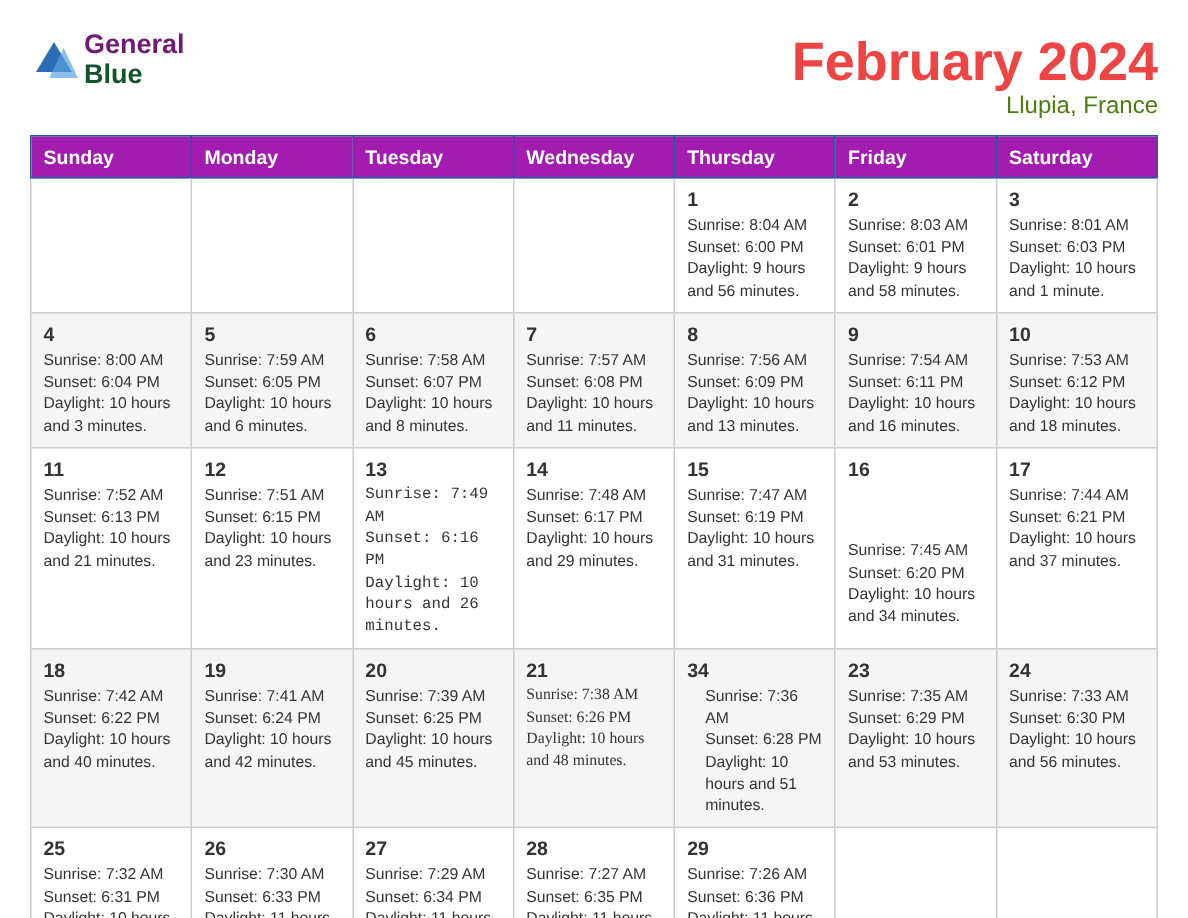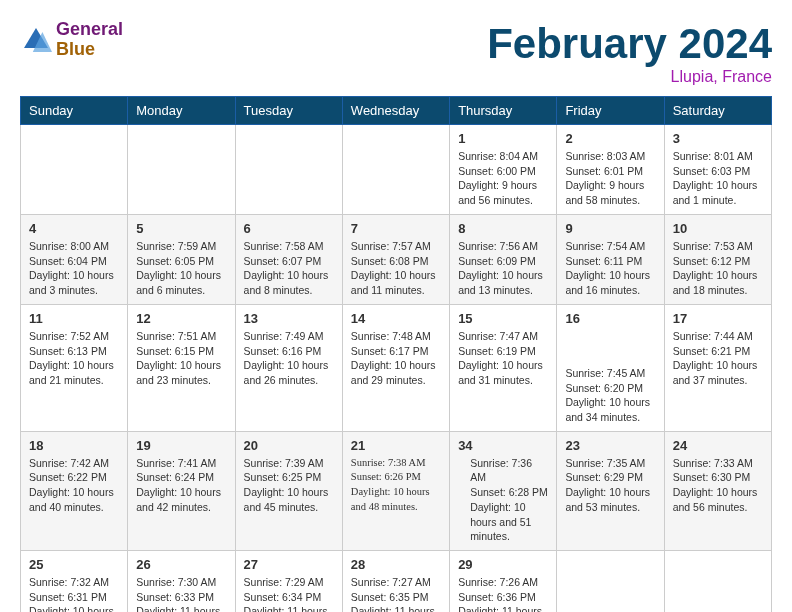--- a/index.html
+++ b/index.html
@@ -27,49 +27,49 @@
       line-height: 1.1;
     }
     .logo-general {
       font-size: 18px;
       font-weight: bold;
       color: #701a75;
     }
     .logo-blue {
       font-size: 18px;
       font-weight: bold;
-      color: #a16207;
+      color: #14532d;
     }
     .logo-icon {
       width: 32px;
       height: 32px;
     }
     .title-area {
       text-align: right;
     }
     .month-title {
-      font-size: 42px;
-      font-weight: bold;
-      color: #0c4a6e;
+      font-size: 36px;
+      font-weight: bold;
+      color: #ef4444;
     }
     .location {
       font-size: 16px;
-      color: #a21caf;
+      color: #4d7c0f;
     }
     table {
       width: 100%;
       border-collapse: collapse;
       table-layout: fixed;
     }
     thead tr th {
-      background-color: #0c4a6e;
+      background-color: #a21caf;
       color: white;
       padding: 6px 8px;
       font-size: 13px;
-      font-weight: normal;
+      font-weight: bold;
       text-align: left;
       border: 1px solid #1a5da5;
     }
     tbody tr td {
       border: 1px solid #ccc;
       padding: 6px 8px;
       vertical-align: top;
       font-size: 11px;
       color: #333;
       height: 90px;
@@ -202,21 +202,21 @@
 Daylight: 10 hours and 21 minutes.</div>
         </td>
         <td>
           <div class="day-number">12</div>
           <div class="day-info" style="white-space: pre-line;">Sunrise: 7:51 AM
 Sunset: 6:15 PM
 Daylight: 10 hours and 23 minutes.</div>
         </td>
         <td>
           <div class="day-number">13</div>
-          <div class="day-info" style="white-space: pre-line;">Sunrise: 7:49 AM
+          <div class="day-info" style="white-space: pre-line; font-family: Liberation Mono, monospace;">Sunrise: 7:49 AM
 Sunset: 6:16 PM
 Daylight: 10 hours and 26 minutes.</div>
         </td>
         <td>
           <div class="day-number">14</div>
           <div class="day-info" style="white-space: pre-line;">Sunrise: 7:48 AM
 Sunset: 6:17 PM
 Daylight: 10 hours and 29 minutes.</div>
         </td>
         <td>

